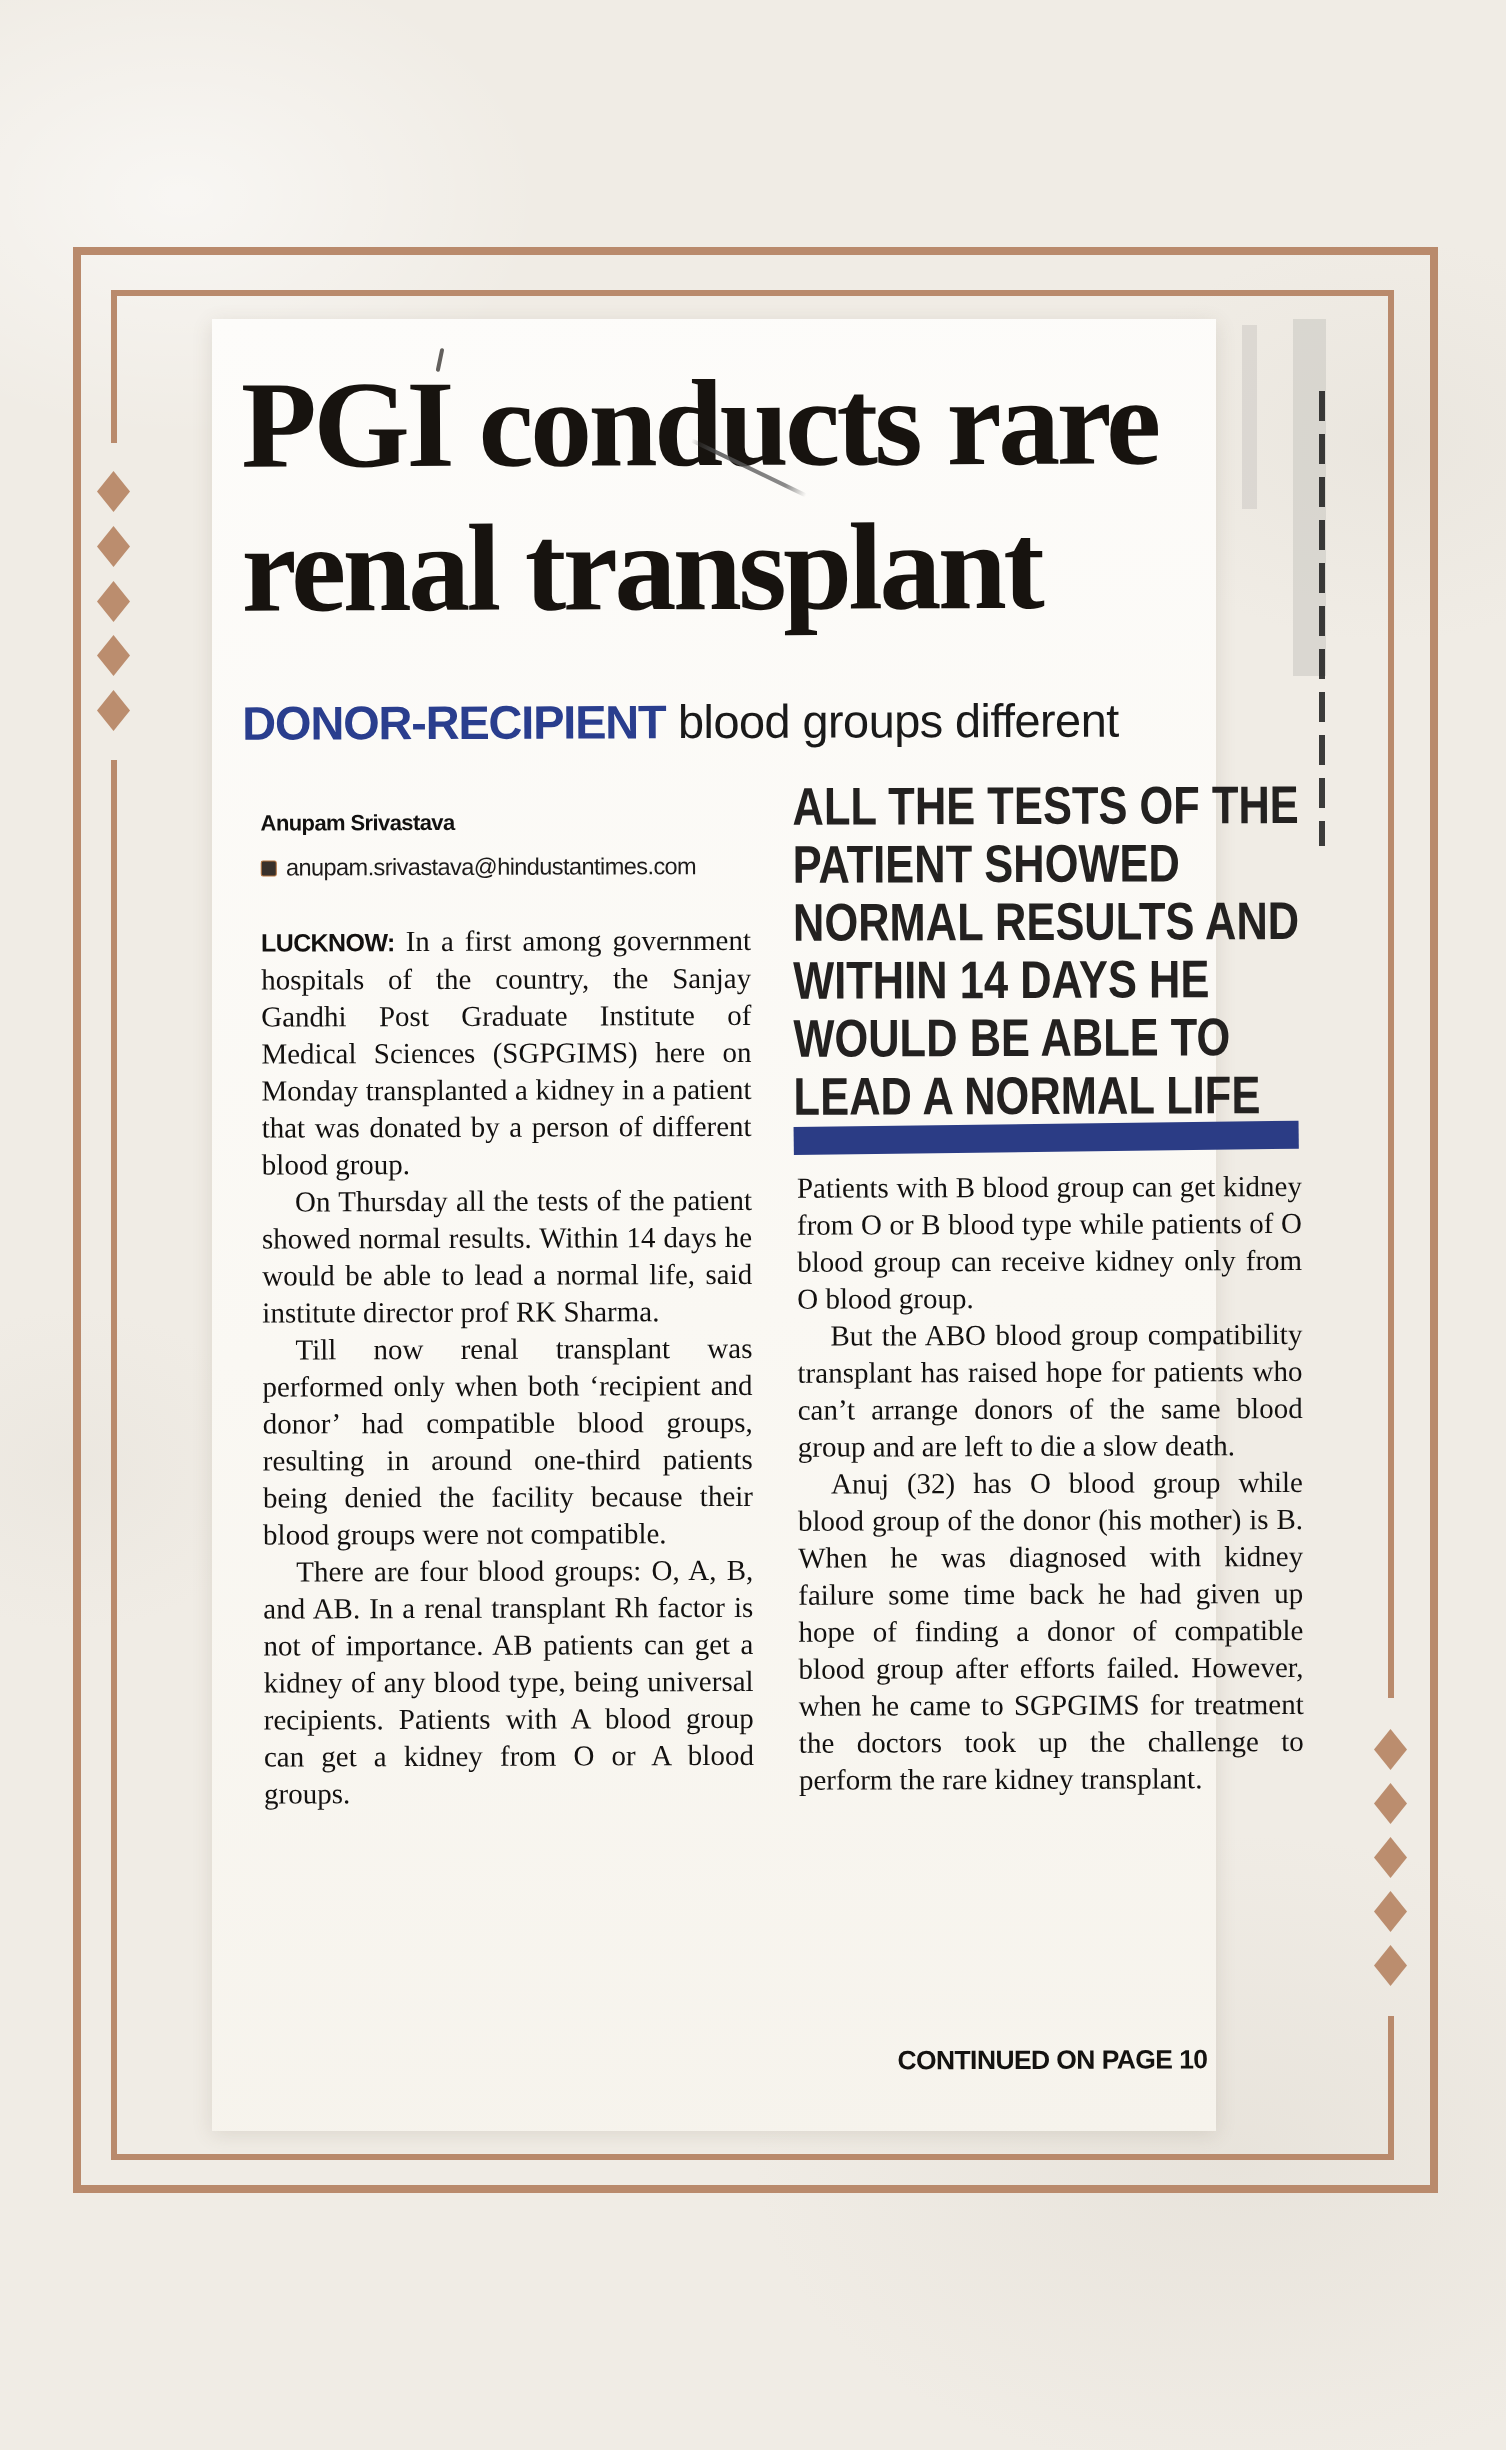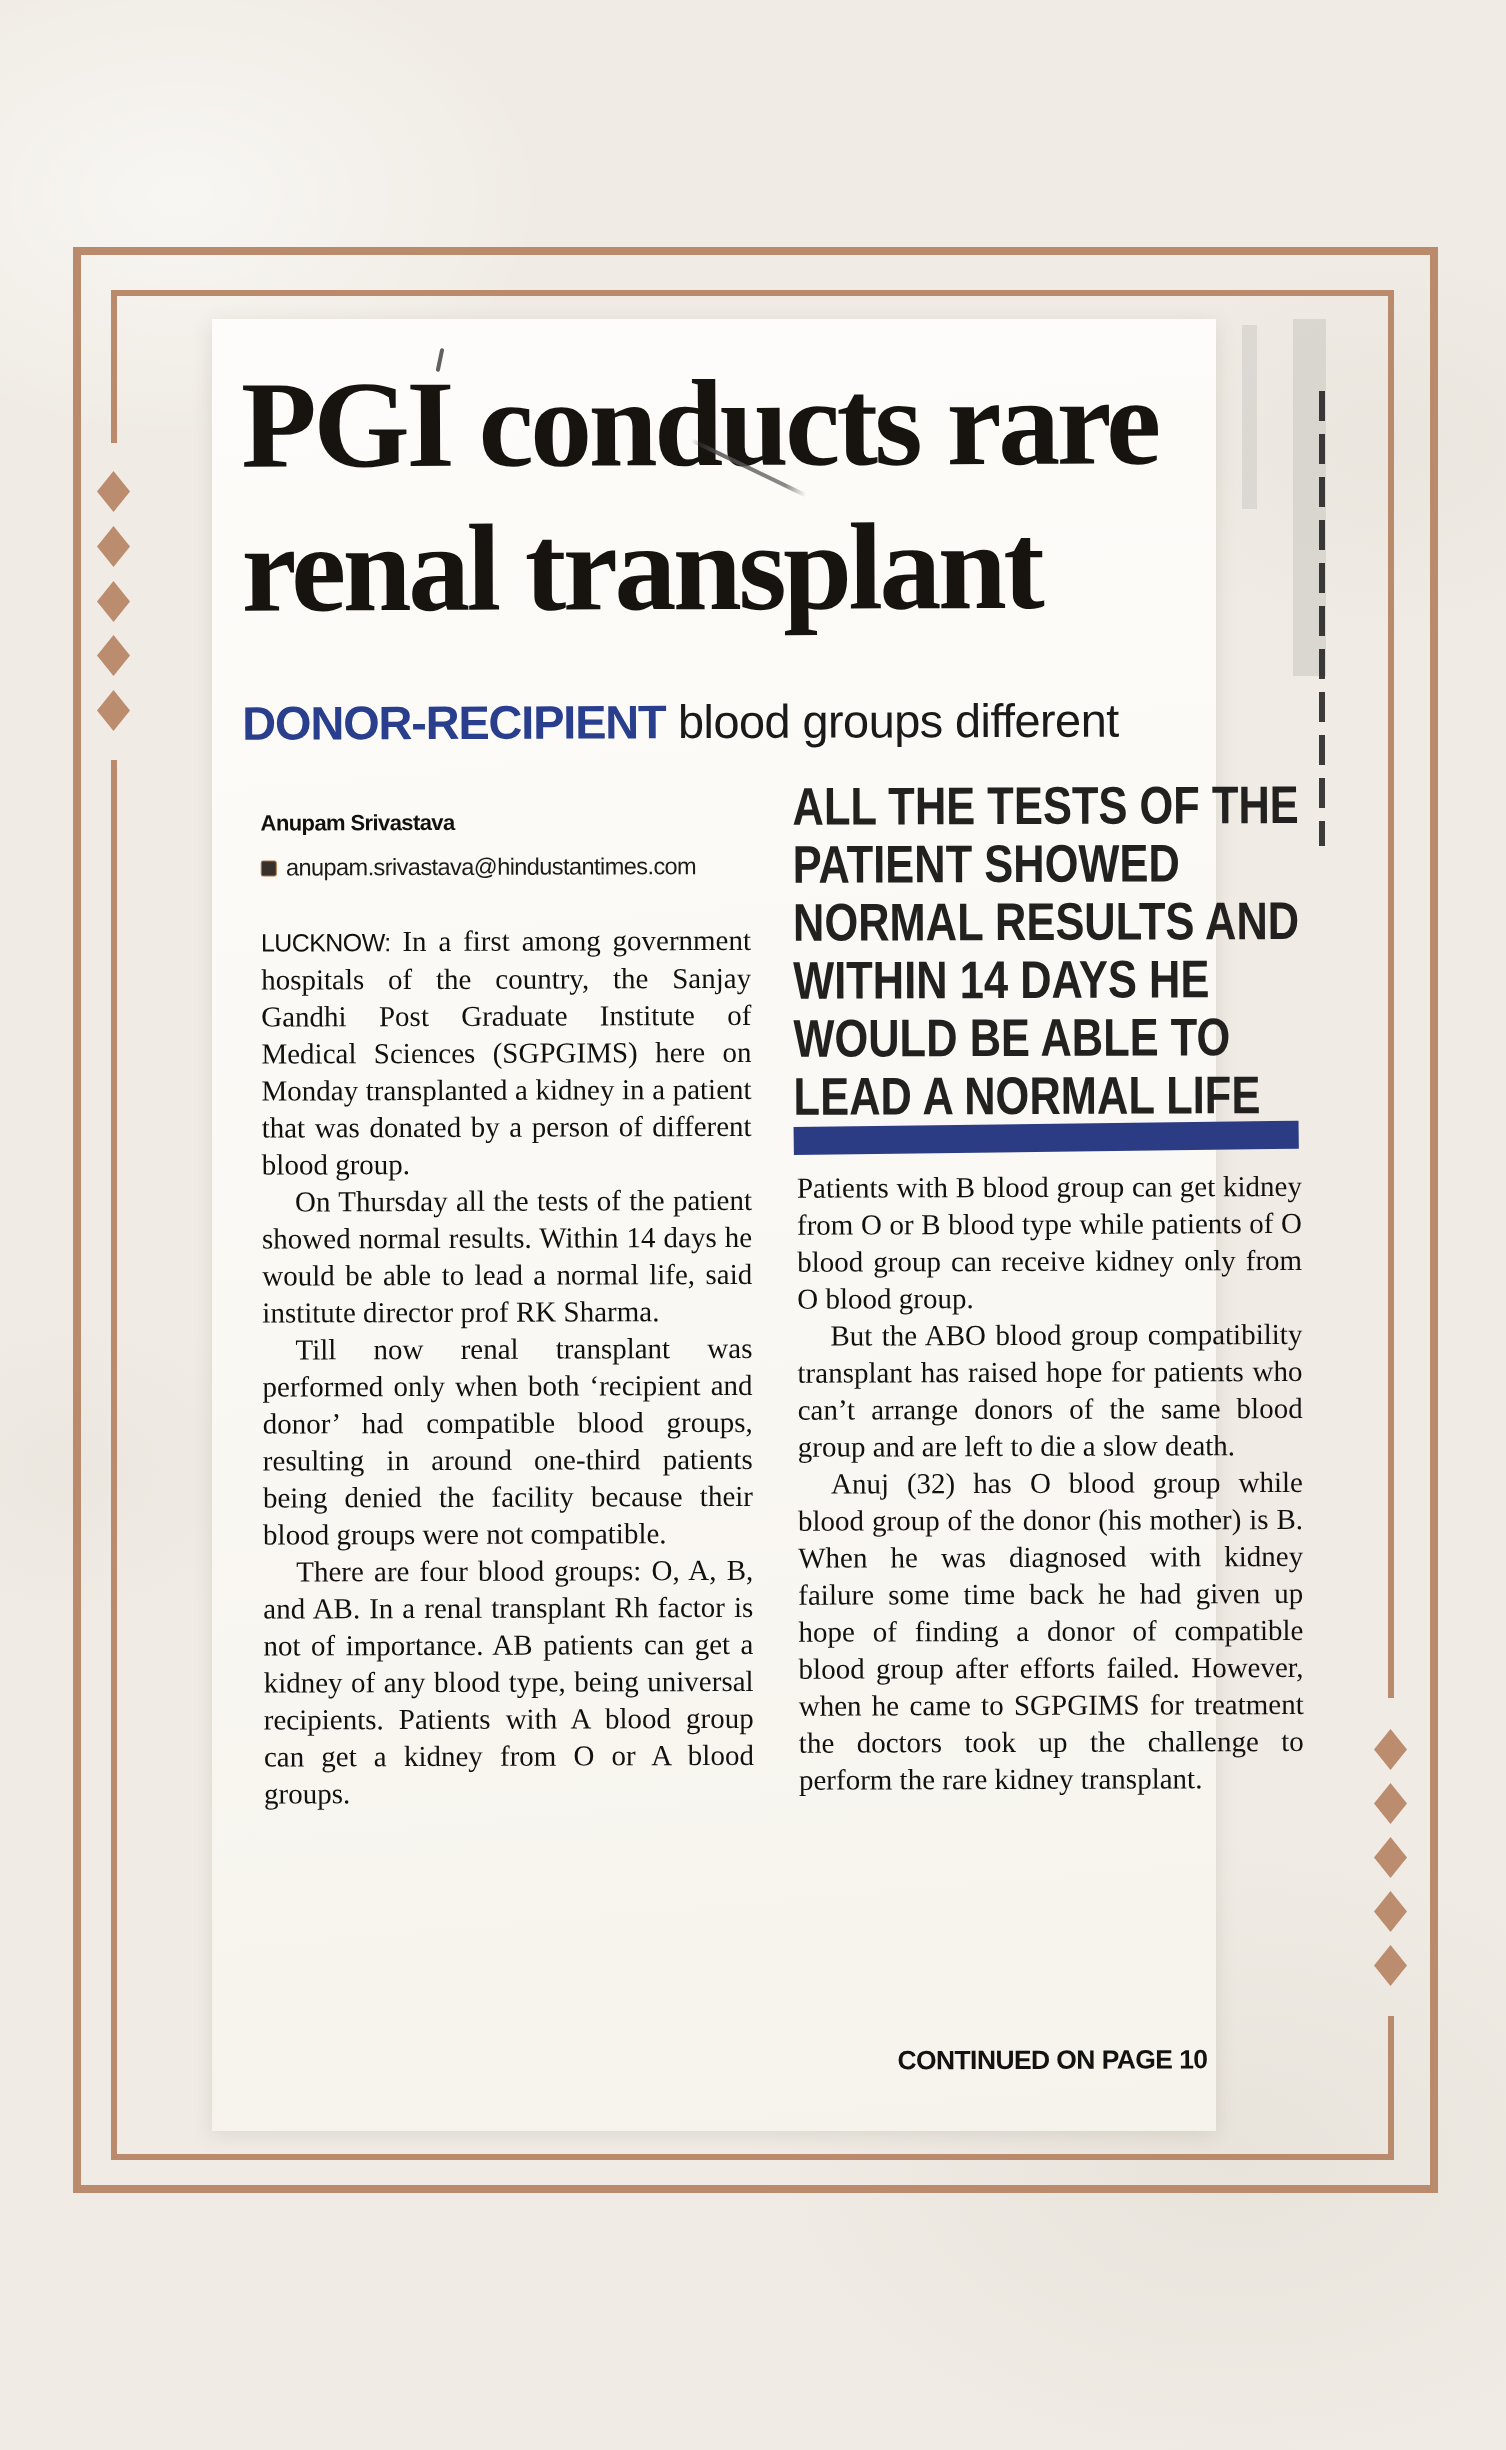--- a/index.html
+++ b/index.html
@@ -74,21 +74,21 @@
     background:#38302a;border:1.7px solid #b5743f;border-radius:2.3px;box-sizing:border-box;
   }
   
   .col{
     text-align:justify;font-size:29px;line-height:37px;color:#131110;
   }
   .col p{margin:0;text-indent:33px;}
   .col p.first{text-indent:0;}
   .col-left{left:50px;top:603px;width:490px;}
   .col-right{left:585px;top:851px;width:505px;}
-  .dateline{font-family:"Liberation Sans","DejaVu Sans",sans-serif;font-weight:400;font-size:25px;letter-spacing:-0.6px;}
+  .dateline{font-family:"Liberation Sans","DejaVu Sans",sans-serif;font-weight:700;font-size:25px;letter-spacing:-0.6px;}
   
   .pull-quote{
     left:582px;top:459px;width:624px;
     transform:scaleX(0.82);transform-origin:top left;
     font-family:"Liberation Sans","DejaVu Sans",sans-serif;
     font-weight:700;font-size:53px;line-height:58px;color:#232120;
     letter-spacing:0px;white-space:nowrap;
   }
   .divider-bar{
     left:582px;top:806px;width:505px;height:28px;

